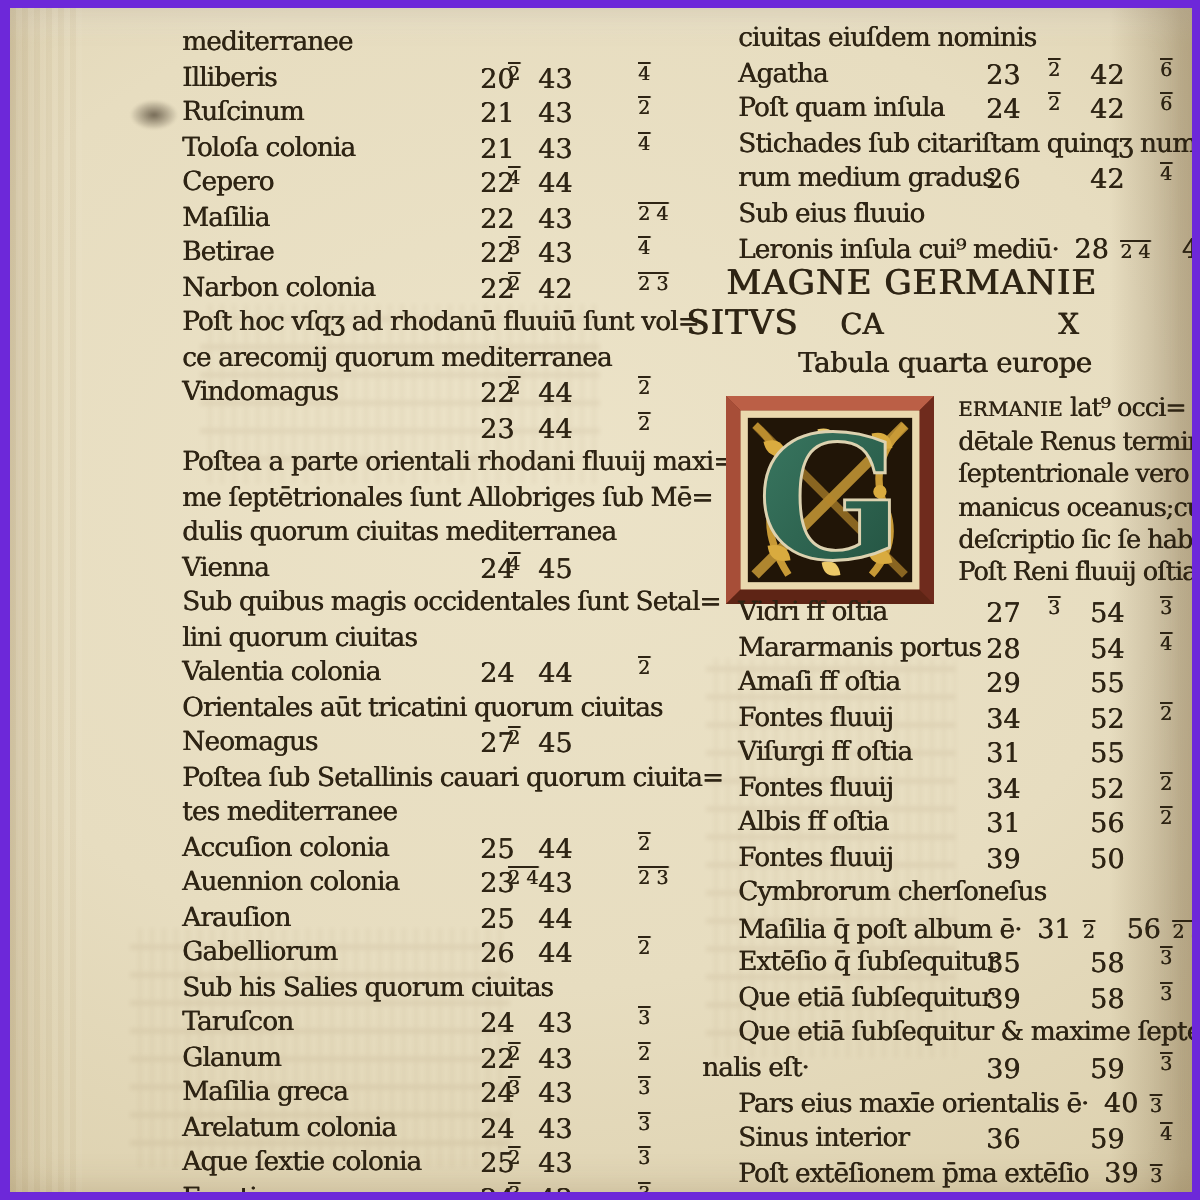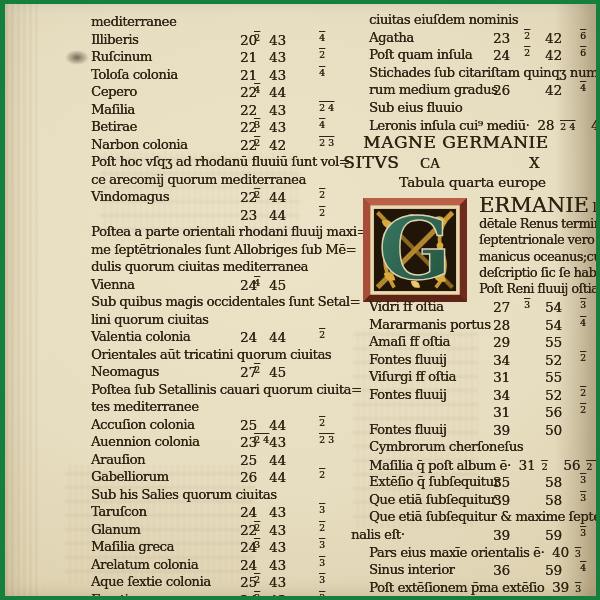--- a/index.html
+++ b/index.html
@@ -1,17 +1,17 @@
 <!DOCTYPE html>
 <html><head>
 <meta charset="utf-8">
 <title>Incunabulum page</title>
 <style>
   html,body{margin:0;padding:0;background:#f6f4ef;}
-  .scan{position:relative;width:600px;height:600px;background:#15803d;overflow:hidden;
+  .scan{position:relative;width:600px;height:600px;background:#6d28d9;overflow:hidden;
         font-family:"DejaVu Serif", serif;color:#2e2414;}
   .paper{position:absolute;left:5px;top:4px;width:591px;height:592px;overflow:hidden;
     background:
       linear-gradient(to right, rgba(120,95,55,0) 93%, rgba(95,72,38,.28) 99%),
       linear-gradient(to bottom, rgba(255,255,255,.25) 0%, rgba(255,255,255,0) 3%),
       radial-gradient(120% 95% at 45% 40%, #ece3c8 0%, #e7ddc0 45%, #ddd1af 75%, #cdbe92 100%);
     box-shadow: inset 0 0 18px rgba(120,95,50,.28);}
   .ink{color:#2e2414;}
   .col{position:absolute;}
   .lcol{left:48px;top:10px;width:288px;}
@@ -30,29 +30,29 @@
   .rcol .n1{left:150px;} .rcol .f1{left:181px;}
   .rcol .n2{left:202px;} .rcol .f2{left:237px;}
   .inline .n,.inline .fr{position:static;display:inline;}
   .inline .n1{margin-left:4px;} .inline .f1{margin-left:2px;}
   .inline .n2{margin-left:12px;} .inline .f2{margin-left:2px;}
   .r-top{position:absolute;left:0;top:0;width:100%;}
   .r-head{position:absolute;left:0;top:120px;width:100%;font-size:17px;letter-spacing:.5px;
           padding-left:0;text-indent:20px;text-shadow:.5px 0 0 currentColor;}
   .r-ca{position:absolute;left:0;top:143px;width:100%;font-size:14.5px;height:18px;
         text-shadow:.4px 0 0 currentColor;}
-  .r-ca .ca{position:absolute;left:77px;font-family:Liberation Serif, serif;} .r-ca .cx{position:absolute;left:186px;}
+  .r-ca .ca{position:absolute;left:77px;} .r-ca .cx{position:absolute;left:186px;}
   .r-tab{position:absolute;left:0;top:162px;width:100%;font-size:13.8px;text-indent:56px;
          letter-spacing:-0.2px;text-shadow:.3px 0 0 currentColor;}
   .r-init{position:absolute;left:0;top:181px;width:100%;height:108px;}
   .g-init{position:absolute;left:17px;top:5px;width:110px;height:104px;}
   .init-para{position:absolute;left:136px;top:4px;width:126px;font-size:12.8px;
              letter-spacing:-0.5px;line-height:16.2px;white-space:nowrap;
              text-shadow:.25px 0 0 currentColor;}
-  .init-lead{font-size:21px;letter-spacing:0;}
+  .init-lead{font-size:10px;letter-spacing:0;}
   .r-bot{position:absolute;left:0;top:287px;width:100%;}
   .ghost{position:absolute;opacity:.09;filter:blur(1.1px);pointer-events:none;
     background:
       repeating-linear-gradient(90deg, rgba(110,78,38,0) 0 4px, rgba(110,78,38,.5) 4px 6px),
       repeating-linear-gradient(0deg, rgba(110,78,38,0) 0 11px, rgba(110,78,38,.75) 11px 14px);}
   .smudge{position:absolute;left:60px;top:46px;width:24px;height:15px;border-radius:50%;
     background:radial-gradient(closest-side, rgba(40,28,14,.6), rgba(40,28,14,0));filter:blur(.6px);}
   .edgeL{position:absolute;left:0;top:0;width:36px;height:100%;opacity:.5;
     background:
       repeating-linear-gradient(90deg, rgba(140,115,70,.10) 0 3px, rgba(255,255,255,.08) 3px 6px),
@@ -502,20 +502,21 @@
 
           <div class="row">
             <span class="nm">Fontes fluuij</span>
             <span class="n n1">34</span>
             
             <span class="n n2">52</span>
             <span class="fr f2">2</span>
           </div>
 
           <div class="row">
+            <span class="nm">Albis ff oſtia</span>
             <span class="n n1">31</span>
             
             <span class="n n2">56</span>
             <span class="fr f2">2</span>
           </div>
 
           <div class="row">
             <span class="nm">Fontes fluuij</span>
             <span class="n n1">39</span>
             

